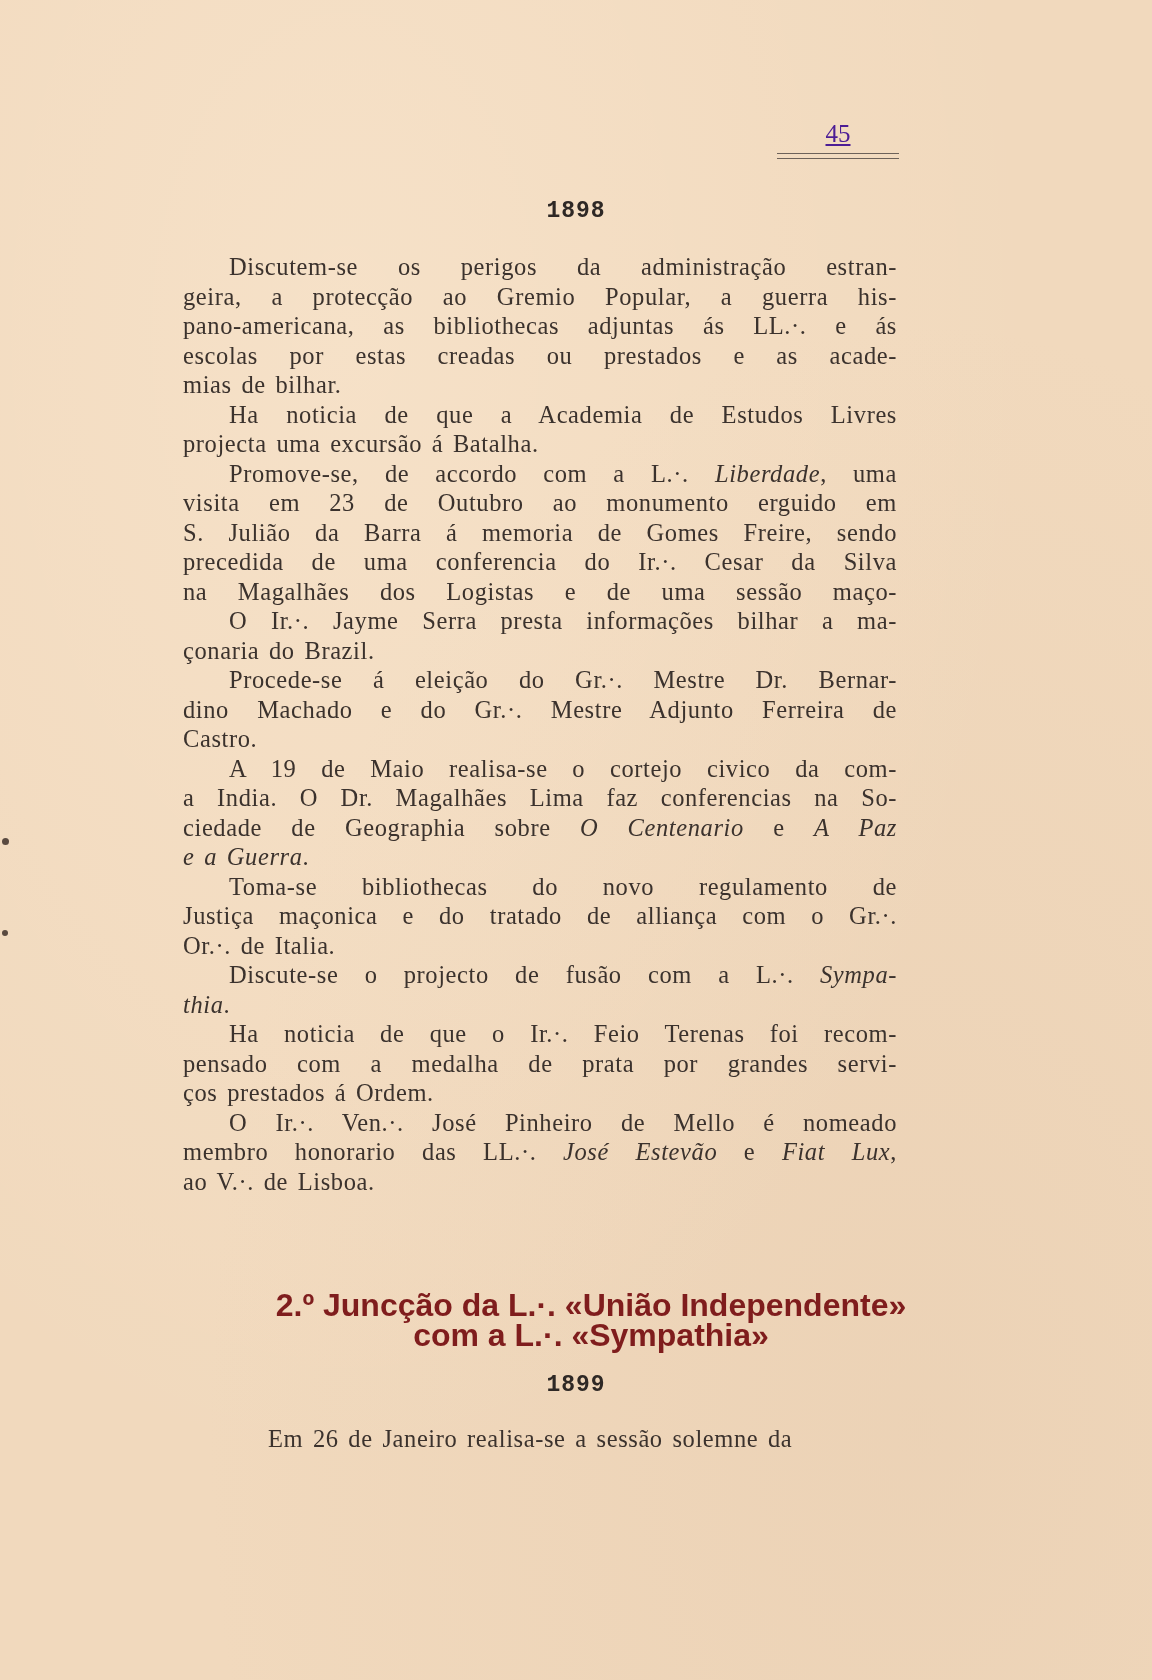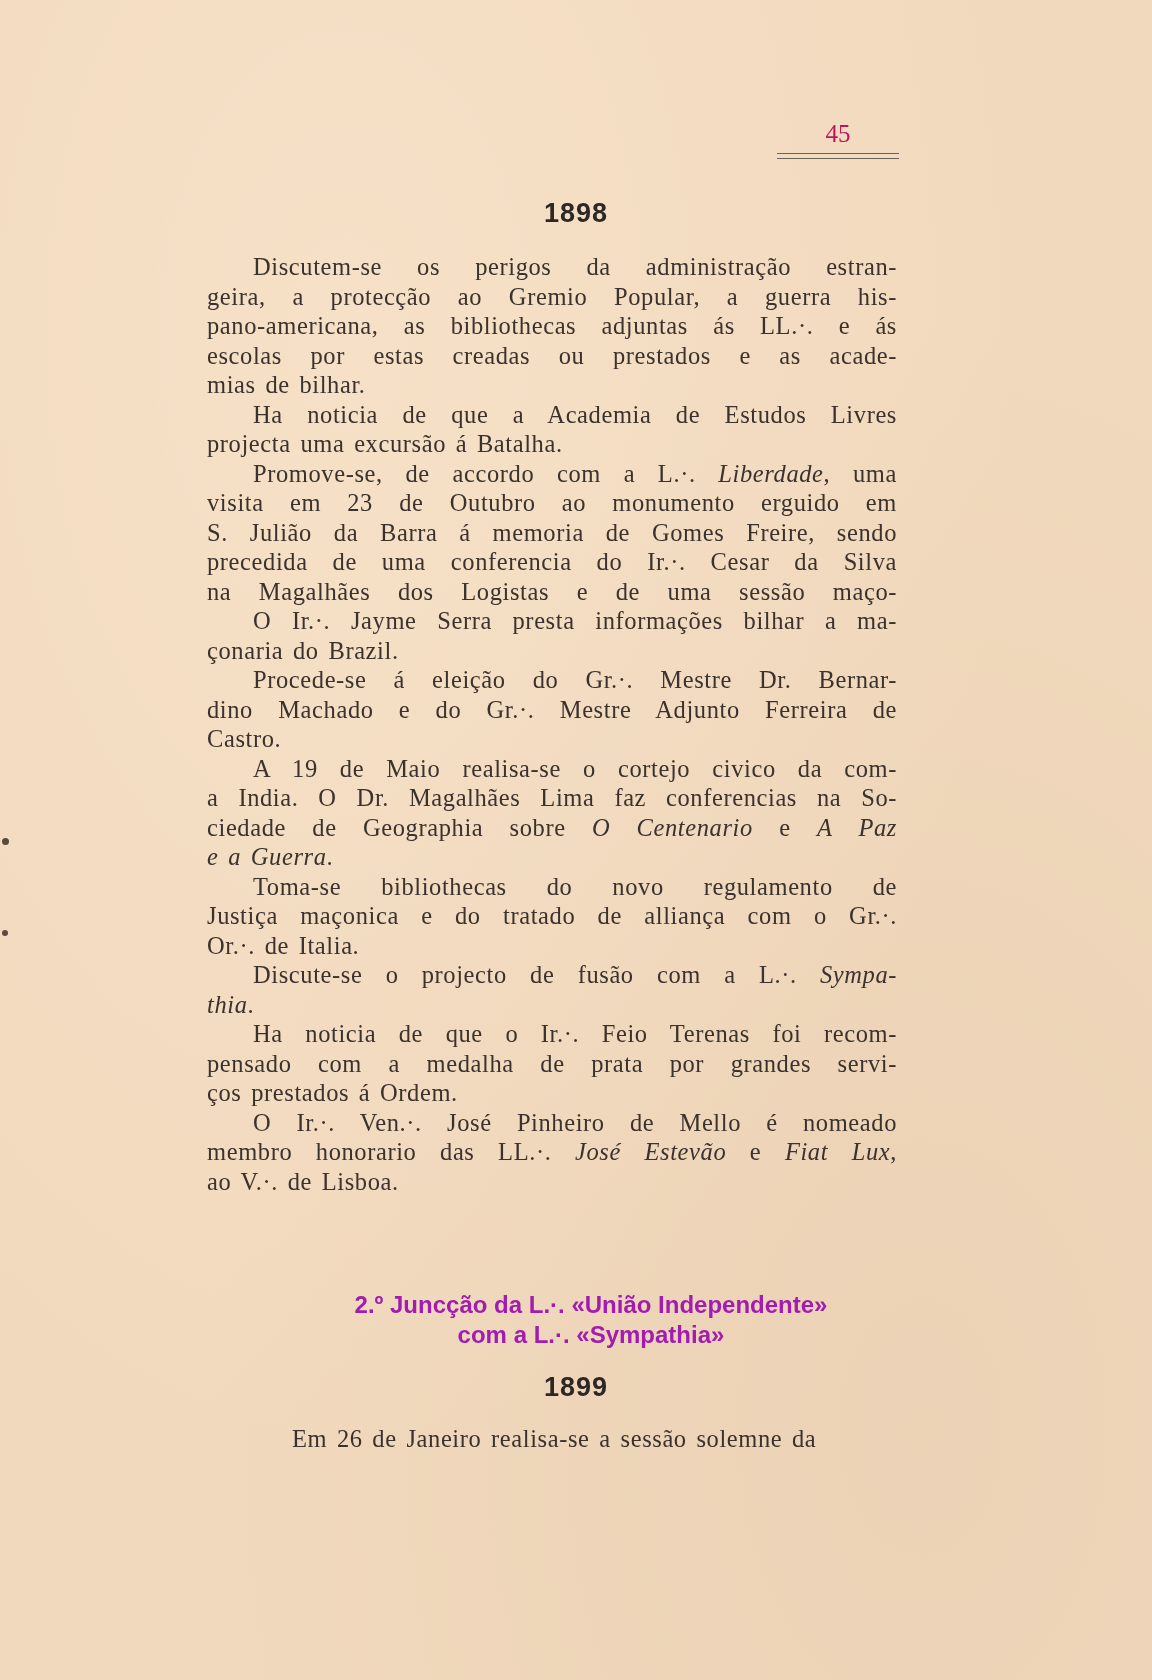--- a/index.html
+++ b/index.html
@@ -18,52 +18,53 @@
       font-family: "DejaVu Serif", "Liberation Serif", serif;
       color: #3a2f2a;
     }
     .page-number {
       position: absolute;
       left: 778px;
       top: 120px;
       width: 120px;
       font-family: "Liberation Serif", serif;
       font-size: 25px;
-      color: #be185d;
+      color: #4c1d95;
       text-align: center;
+      text-decoration: underline;
     }
     .page-rule {
       position: absolute;
       left: 777px;
       top: 153px;
       width: 122px;
       height: 4px;
       border-top: 1.5px solid #6d625a;
       border-bottom: 1.5px solid #6d625a;
     }
     .year-heading {
       position: absolute;
       left: 0;
       width: 1152px;
       text-align: center;
-      font-family: Liberation Sans, sans-serif;
+      font-family: Liberation Mono, monospace;
       font-weight: bold;
-      font-size: 27px;
+      font-size: 23px;
       color: #2e2825;
       letter-spacing: 1px;
     }
     .section-heading {
       position: absolute;
       left: 0;
       width: 1152px;
       text-align: center;
       font-family: "Liberation Sans", sans-serif;
       font-weight: bold;
-      font-size: 24px;
-      color: #a21caf;
+      font-size: 32px;
+      color: #7f1d1d;
       line-height: 30px;
     }
     .section-heading .line {
       display: block;
       padding-left: 30px;
     }
     .body-text {
       position: absolute;
       left: 183px;
       width: 714px;
@@ -73,21 +74,20 @@
     }
     .tl {
       display: block;
       height: 29.5px;
       line-height: 29.5px;
       text-align: justify;
       text-align-last: justify;
       white-space: nowrap;
       letter-spacing: 0.6px;
       word-spacing: 3px;
-      margin-left: 24px;
     }
     .tl.indent {
       padding-left: 46px;
     }
     .tl.last {
       text-align-last: left;
     }
     .tl i { font-style: italic; }
     .speck {
       position: absolute;

